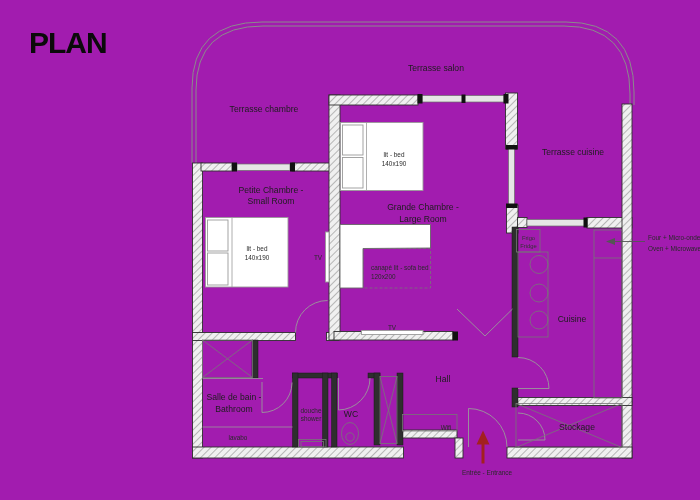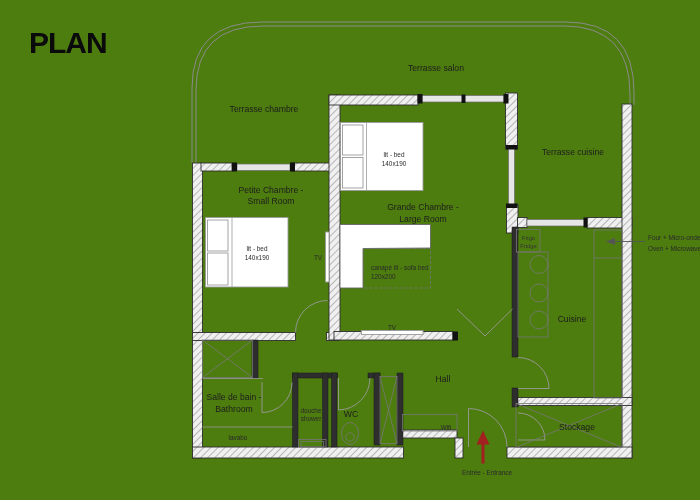--- a/index.html
+++ b/index.html
@@ -1,16 +1,16 @@
 <!DOCTYPE html>
 <html><head>
 <meta charset="utf-8">
 <style>
   html,body{margin:0;padding:0;background:#ffffff;width:700px;height:500px;overflow:hidden;}
-  .plan-wrap{position:relative;width:700px;height:500px;background:#4d7c0f;}
+  .plan-wrap{position:relative;width:700px;height:500px;background:#a21caf;}
   svg{position:absolute;left:0;top:0;}
   text{font-family:"Liberation Sans", sans-serif;fill:#1d1d1d;}
   .title{font-size:30px;font-weight:bold;letter-spacing:-1px;fill:#0a0a0a;}
   .lbl{font-size:8.6px;}
   .lbl-m{font-size:6.4px;fill:#2a2a2a;}
   .lbl-s{font-size:5.8px;fill:#333;}
   .wall{fill:url(#hatch);stroke:#2f2f2f;stroke-width:0.9;}
   .dwall{fill:#2e2e2e;stroke:#1b1b1b;stroke-width:0.5;}
   .cap{fill:#111;stroke:none;}
   .win{fill:#e6e6e6;stroke:#6b6b6b;stroke-width:0.7;}

